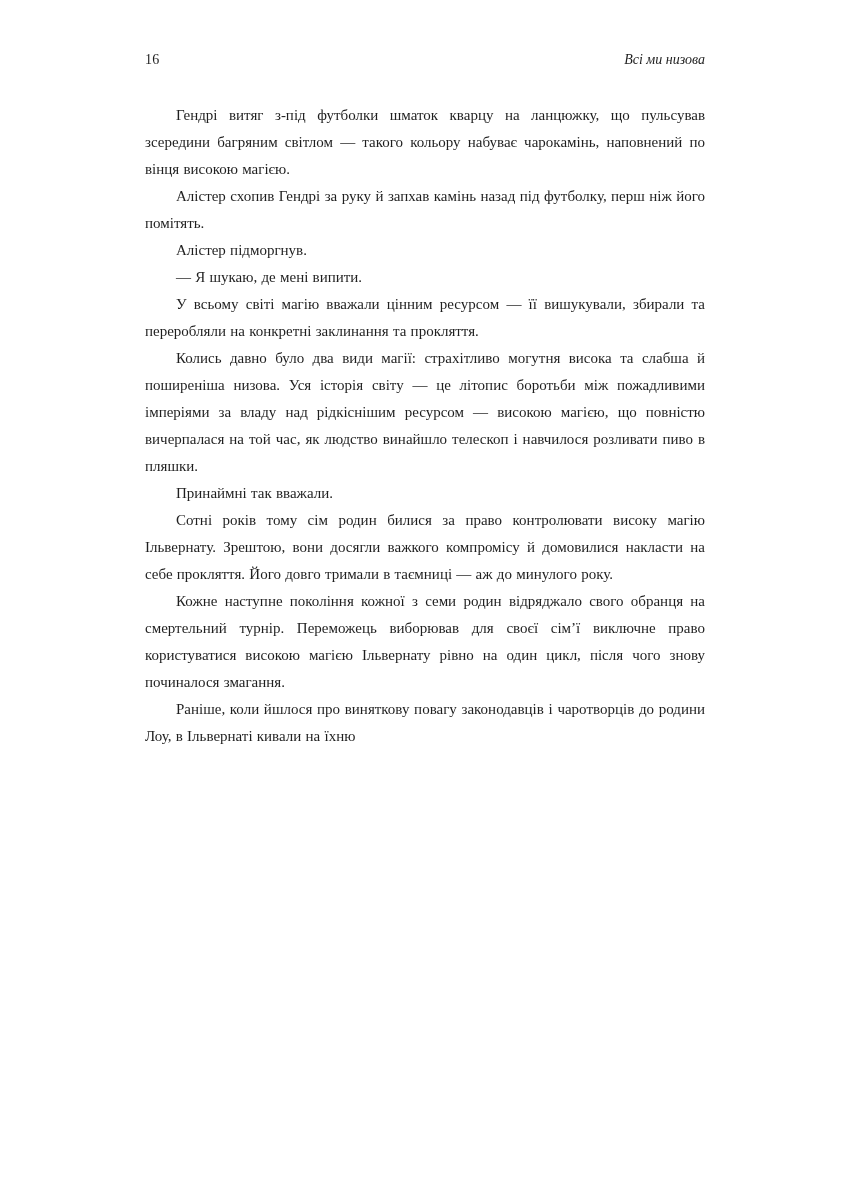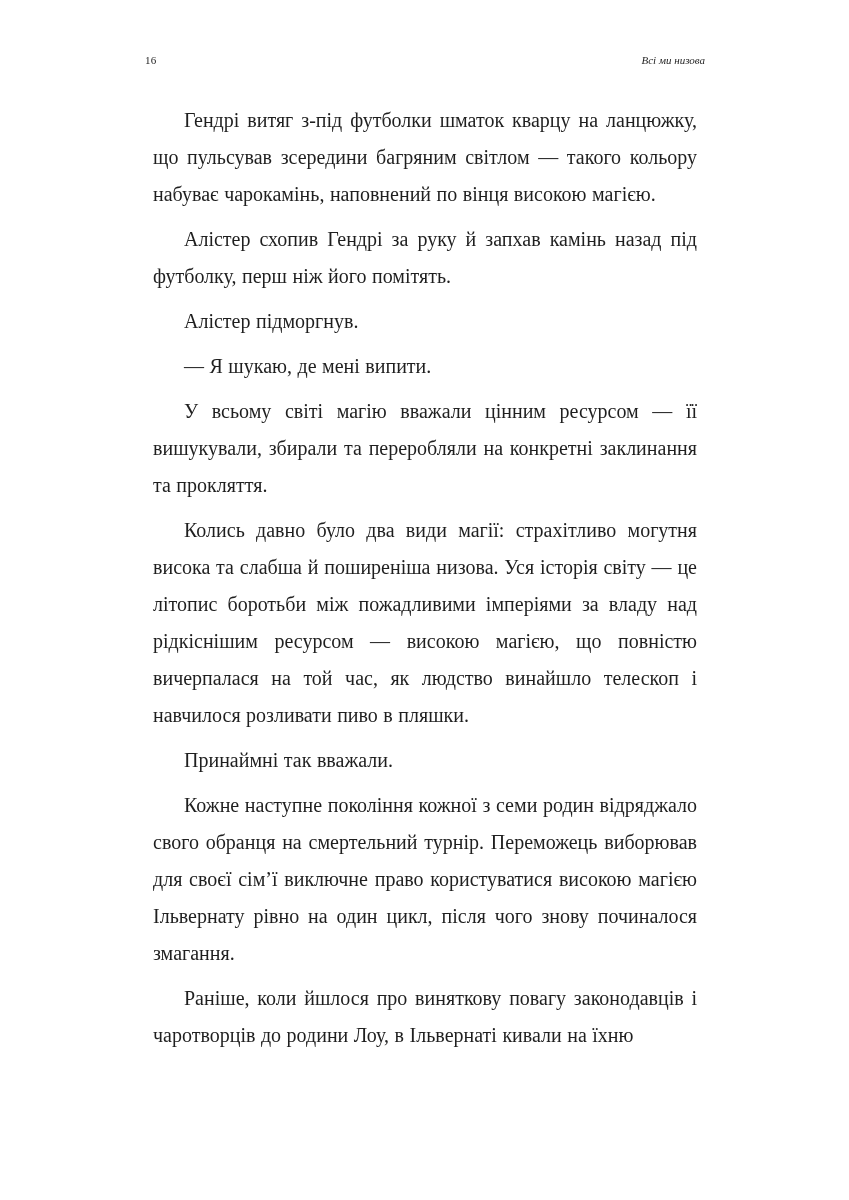--- a/index.html
+++ b/index.html
@@ -16,35 +16,35 @@
     box-sizing: border-box;
     padding: 50px 144px 0 145px;
     font-family: "Liberation Serif", "DejaVu Serif", serif;
     color: #1f1f1f;
     overflow: hidden;
   }
   .page-header {
     display: flex;
     justify-content: space-between;
     align-items: flex-start;
-    font-size: 11px;
+    font-size: 14px;
     line-height: 20px;
     margin-bottom: 32px;
   }
   .page-number {
     font-style: normal;
     letter-spacing: 0.3px;
   }
   .running-title {
     font-style: italic;
   }
   .body-text p {
-    margin: 8px;
-    font-size: 20px;
-    line-height: 37px;
+    margin: 0;
+    font-size: 15px;
+    line-height: 27px;
     text-align: justify;
     text-indent: 31px;
     word-spacing: 0.5px;
   }
 </style>
 </head>
 <body>
 
 <main class="page" style="background: rgb(255, 255, 255); color: rgb(31, 31, 31);">
   <header class="page-header">
@@ -53,16 +53,17 @@
   </header>
 
   <section class="body-text" id="body-text">
       <p>Гендрі витяг з-під футболки шматок кварцу на ланцюжку, що пульсував зсередини багряним світлом — такого кольору набуває чарокамінь, наповнений по вінця високою магією.</p>
       <p>Алістер схопив Гендрі за руку й запхав камінь назад під футболку, перш ніж його помітять.</p>
       <p>Алістер підморгнув.</p>
       <p>— Я шукаю, де мені випити.</p>
       <p>У всьому світі магію вважали цінним ресурсом — її вишукували, збирали та переробляли на конкретні заклинання та прокляття.</p>
       <p>Колись давно було два види магії: страхітливо могутня висока та слабша й поширеніша низова. Уся історія світу — це літопис боротьби між пожадливими імперіями за владу над рідкіснішим ресурсом — високою магією, що повністю вичерпалася на той час, як людство винайшло телескоп і навчилося розливати пиво в пляшки.</p>
       <p>Принаймні так вважали.</p>
+      <p>Сотні років тому сім родин билися за право контролювати високу магію Ільвернату. Зрештою, вони досягли важкого компромісу й домовилися накласти на себе прокляття. Його довго тримали в таємниці — аж до минулого року.</p>
       <p>Кожне наступне покоління кожної з семи родин відряджало свого обранця на смертельний турнір. Переможець виборював для своєї сім’ї виключне право користуватися високою магією Ільвернату рівно на один цикл, після чого знову починалося змагання.</p>
       <p>Раніше, коли йшлося про виняткову повагу законодавців і чаротворців до родини Лоу, в Ільвернаті кивали на їхню</p>
     </section>
 </main>
 
 </body></html>

